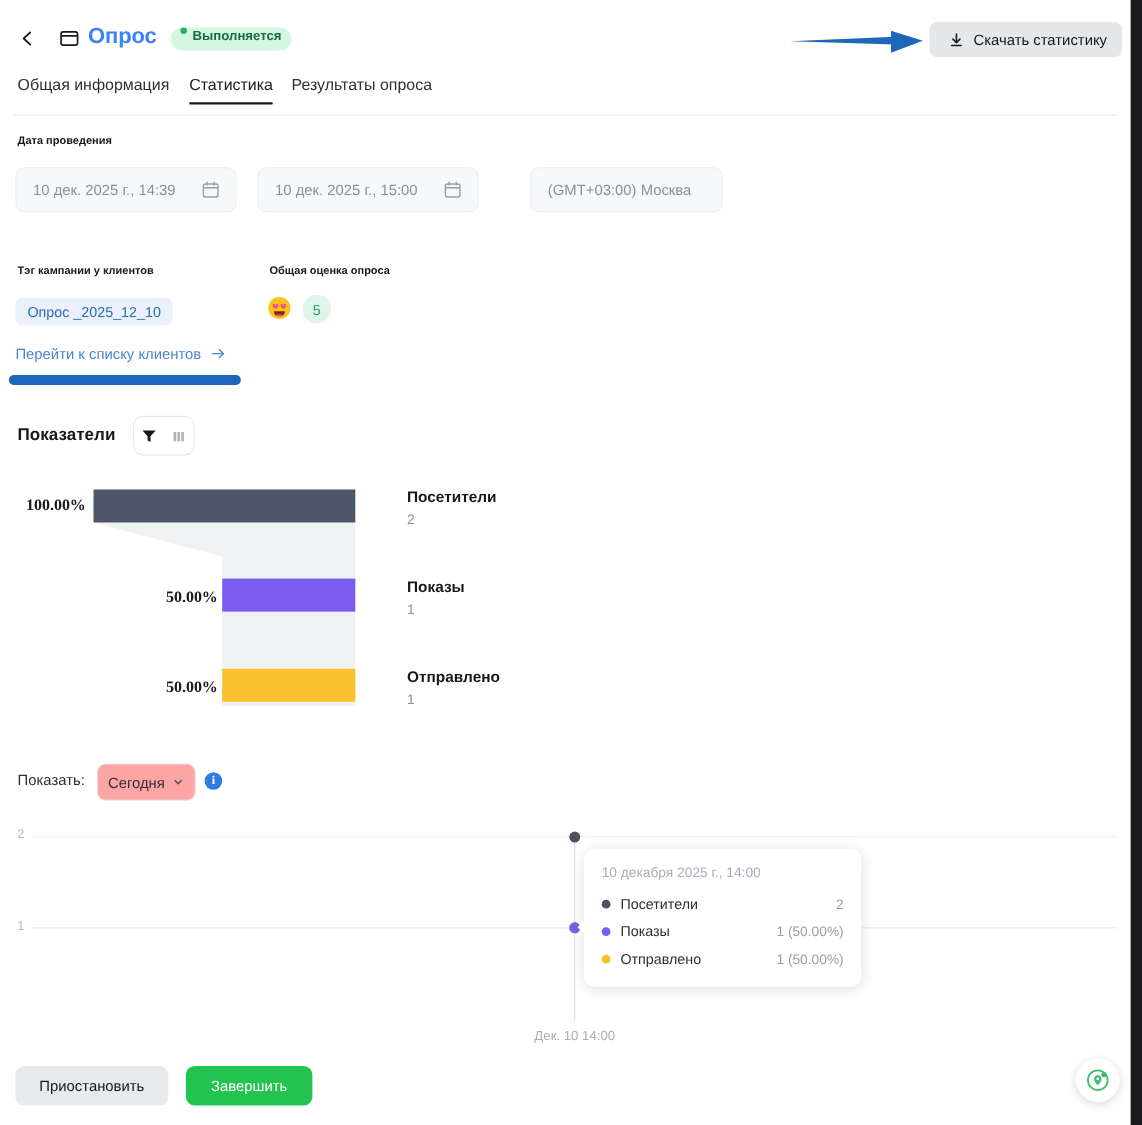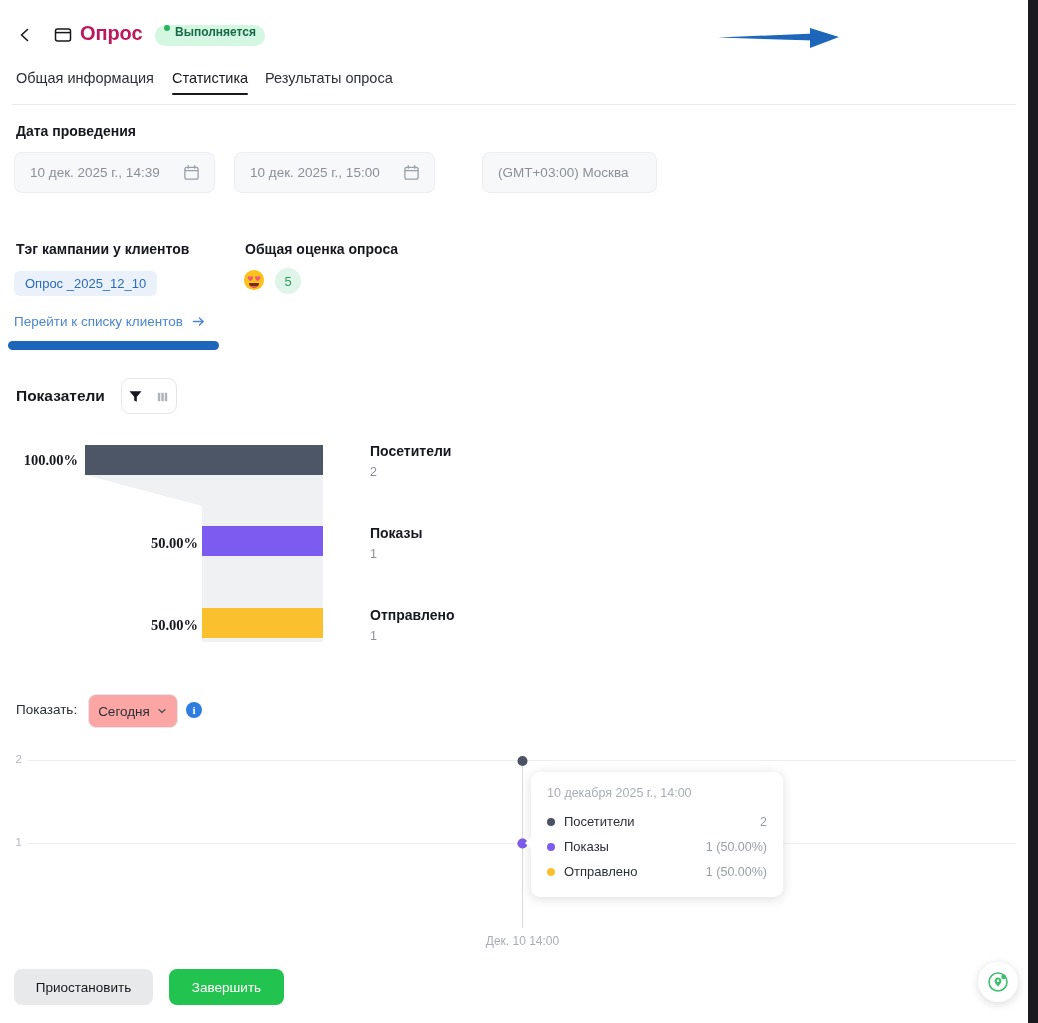--- a/index.html
+++ b/index.html
@@ -54,21 +54,21 @@
   .win-icon {
     position: absolute;
     left: 53px; top: 25px;
     width: 20px; height: 20px;
   }
   .page-title {
     position: absolute;
     left: 80px; top: 22px;
     font-size: 20px;
     font-weight: 700;
-    color: #be185d;
+    color: #3b82f6;
     letter-spacing: -0.1px;
   }
   .status-badge {
     position: absolute;
     left: 155px; top: 25px;
     height: 21px;
     display: flex;
     align-items: flex-start;
     gap: 5px;
     padding: 0 9px;
@@ -149,21 +149,21 @@
   .tabs-rule {
     position: absolute;
     left: 12px; top: 104px;
     width: 1004px; height: 1px;
     background: #e8e9ec;
   }
 
   
   .sec-title {
     position: absolute;
-    font-size: 14px;
+    font-size: 10px;
     font-weight: 700;
     color: #16181d;
   }
   .date-title { left: 16px; top: 123px; }
 
   .date-field {
     position: absolute;
     top: 152px;
     height: 41px;
     border-radius: 8px;
@@ -453,20 +453,28 @@
         <svg width="20" height="20" viewBox="0 0 20 20">
           <rect x="2.5" y="4" width="15" height="12" rx="2" fill="none" stroke="#16181d" stroke-width="1.5"></rect>
           <path d="M2.5 7.6 H17.5" stroke="#16181d" stroke-width="1.5"></path>
         </svg>
       </div>
       <div class="page-title">Опрос</div>
       <div class="status-badge">
         <span class="status-dot"></span>
         <span>Выполняется</span>
       </div>
+      <button class="download-btn">
+        <svg width="15" height="15" viewBox="0 0 16 16">
+          <path d="M8 2 V10" stroke="#16181d" stroke-width="1.5" stroke-linecap="round"></path>
+          <path d="M4.6 7 L8 10.4 L11.4 7" fill="none" stroke="#16181d" stroke-width="1.5" stroke-linecap="round" stroke-linejoin="round"></path>
+          <path d="M3.4 13.2 H12.6" stroke="#16181d" stroke-width="1.5" stroke-linecap="round"></path>
+        </svg>
+        <span class="dl-label">Скачать статистику</span>
+      </button>
     </div>
 
     <svg class="anno-arrow" viewBox="0 0 122 36">
       <path d="M0 20 L92 20 L92 10 L121 19 L92 30 L92 20 Z" fill="#1d66ba"></path>
       <path d="M0 19.5 L96 15.5 L96 22.5 Z" fill="#1d66ba"></path>
     </svg>
 
     <div class="tabs">
       <div class="tab tab-0">Общая информация</div>
       <div class="tab tab-1 active">Статистика</div>

